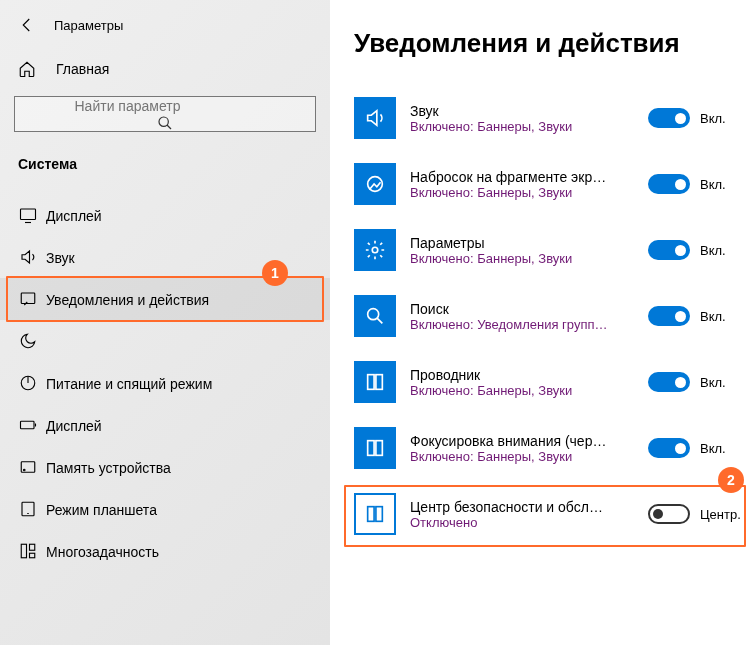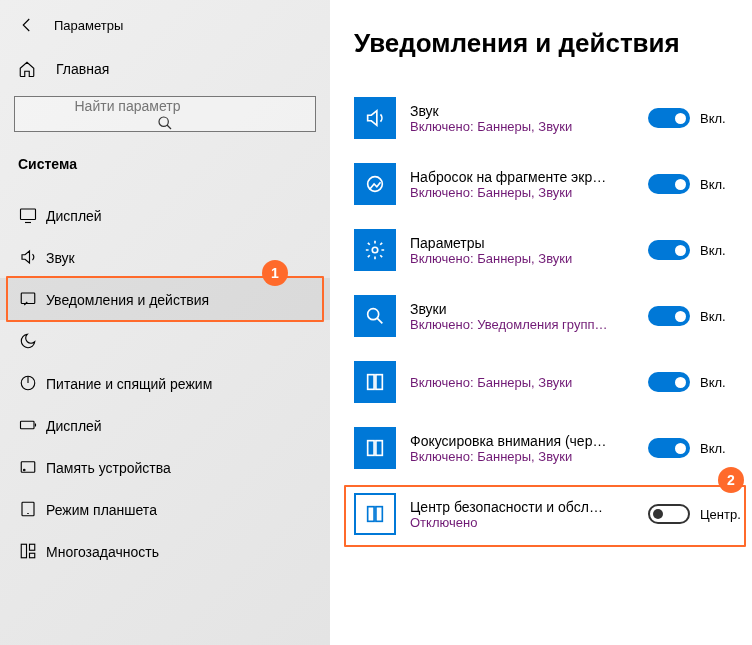--- a/index.html
+++ b/index.html
@@ -343,37 +343,38 @@
   </div>
 
   <div class="app-item">
     <div class="app-icon">
       <svg width="22" height="22" viewBox="0 0 24 24" fill="none" stroke="#fff" stroke-width="1.8">
           <circle cx="10" cy="10" r="6"></circle>
           <path d="M20 20l-6-6"></path>
         </svg>
     </div>
     <div class="app-text">
-      <div class="app-title">Звуки</div>
+      <div class="app-title">Поиск</div>
       <div class="app-sub">Включено: Уведомления группы…</div>
     </div>
     <div class="toggle-col">
       <div class="toggle on"></div>
       <span class="toggle-label">Вкл.</span>
     </div>
   </div>
 
   <div class="app-item">
     <div class="app-icon">
       <svg width="22" height="22" viewBox="0 0 24 24" fill="none" stroke="#fff" stroke-width="1.8">
           <rect x="4" y="4" width="7" height="16"></rect>
           <rect x="13" y="4" width="7" height="16"></rect>
         </svg>
     </div>
     <div class="app-text">
+      <div class="app-title">Проводник</div>
       <div class="app-sub">Включено: Баннеры, Звуки</div>
     </div>
     <div class="toggle-col">
       <div class="toggle on"></div>
       <span class="toggle-label">Вкл.</span>
     </div>
   </div>
 
   <div class="app-item">
     <div class="app-icon">

